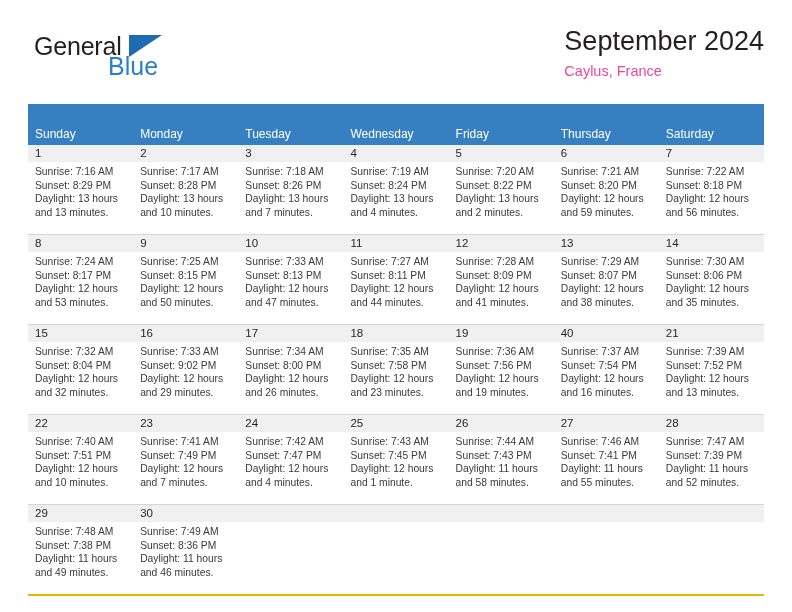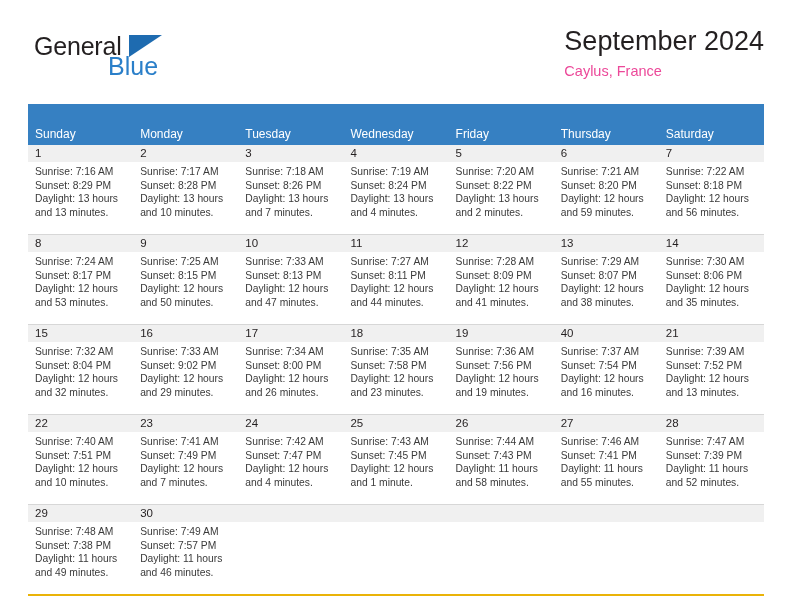--- a/index.html
+++ b/index.html
@@ -446,21 +446,21 @@
               <div class="day-line">Sunrise: 7:48 AM</div>
               <div class="day-line">Sunset: 7:38 PM</div>
               <div class="day-line">Daylight: 11 hours</div>
               <div class="day-line">and 49 minutes.</div>
             </div>
           </div>
           <div class="day-cell">
             <div class="day-number">30</div>
             <div class="day-body">
               <div class="day-line">Sunrise: 7:49 AM</div>
-              <div class="day-line">Sunset: 7:57 PM</div>
+              <div class="day-line">Sunset: 8:36 PM</div>
               <div class="day-line">Daylight: 11 hours</div>
               <div class="day-line">and 46 minutes.</div>
             </div>
           </div>
           <div class="day-cell empty">
             <div class="day-number"></div>
             <div class="day-body">
               <div class="day-line"></div>
               <div class="day-line"></div>
               <div class="day-line"></div>

